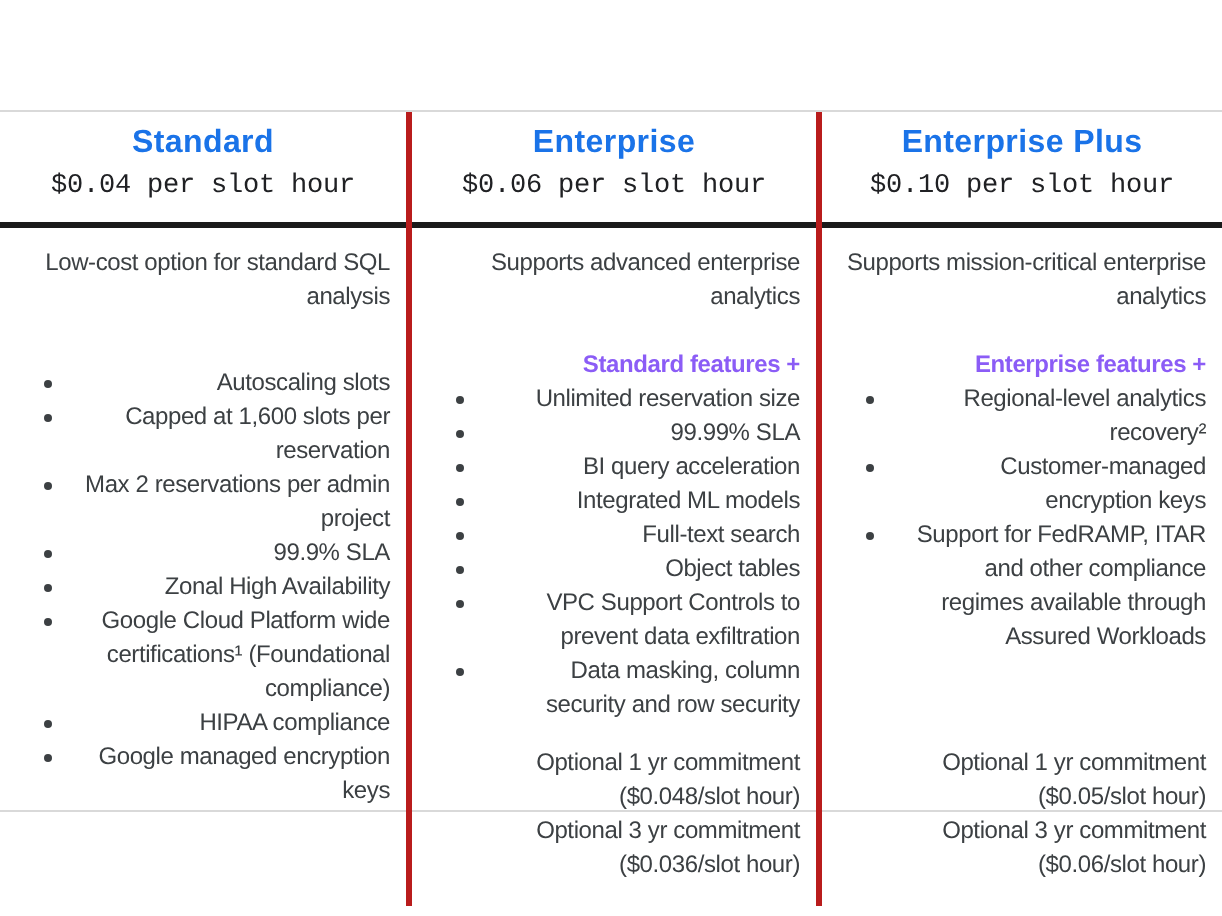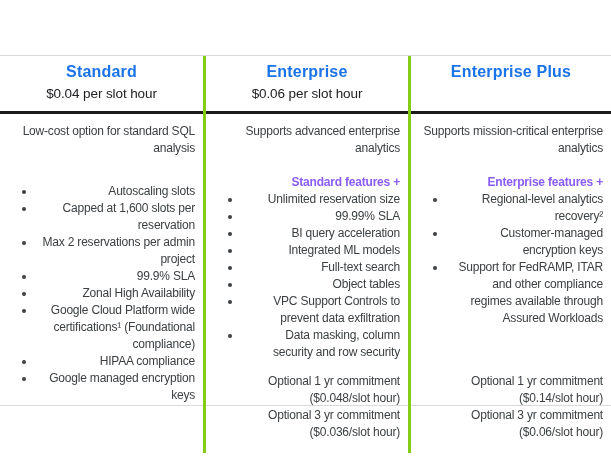--- a/index.html
+++ b/index.html
@@ -20,41 +20,42 @@
     border-top: 1px solid #d9d9d9;
     border-bottom: 1px solid #d9d9d9;
     background: #ffffff;
   }
   .plan-col {
     display: flex;
     flex-direction: column;
     box-sizing: border-box;
     min-width: 0;
   }
-  .plan-col + .plan-col { border-left: 3px solid #84cc16; }
+  .plan-col + .plan-col { border-left: 3px solid #b91c1c; }
   .plan-header {
     height: 58px;
     box-sizing: border-box;
     border-bottom: 3px solid #1a1a1a;
     text-align: center;
     padding-top: 6px;
   }
   .plan-title {
     color: #1a73e8;
     font-weight: bold;
     font-size: 16px;
     line-height: 20px;
     letter-spacing: 0.2px;
   }
   .plan-price {
     color: #202124;
     font-size: 13.5px;
     line-height: 18px;
     margin-top: 3px;
     letter-spacing: -0.1px;
+    font-family: Liberation Mono, monospace;
   }
   .plan-body {
     flex: 1;
     display: flex;
     flex-direction: column;
     box-sizing: border-box;
     padding: 9px 8px 12px 10px;
     font-size: 12px;
     line-height: 17px;
     letter-spacing: -0.2px;
@@ -125,31 +126,32 @@
           <div class="commitment-line">($0.048/slot hour)</div>
           <div class="commitment-line">Optional 3 yr commitment</div>
           <div class="commitment-line">($0.036/slot hour)</div>
         </div>
     </div>
   </div>
 
   <div class="plan-col">
     <div class="plan-header">
       <div class="plan-title">Enterprise Plus</div>
+      <div class="plan-price">$0.10 per slot hour</div>
     </div>
     <div class="plan-body">
       <div class="plan-intro">Supports mission-critical enterprise analytics</div>
       <div class="features-heading">Enterprise features +</div>
       <ul class="feature-list">
           <li>Regional-level analytics recovery²</li>
           <li>Customer-managed encryption keys</li>
           <li>Support for FedRAMP, ITAR and other compliance regimes available through Assured Workloads</li>
         </ul>
       <div class="commitments">
           <div class="commitment-line">Optional 1 yr commitment</div>
-          <div class="commitment-line">($0.14/slot hour)</div>
+          <div class="commitment-line">($0.05/slot hour)</div>
           <div class="commitment-line">Optional 3 yr commitment</div>
           <div class="commitment-line">($0.06/slot hour)</div>
         </div>
     </div>
   </div>
 
 </div>
 
 </body></html>

